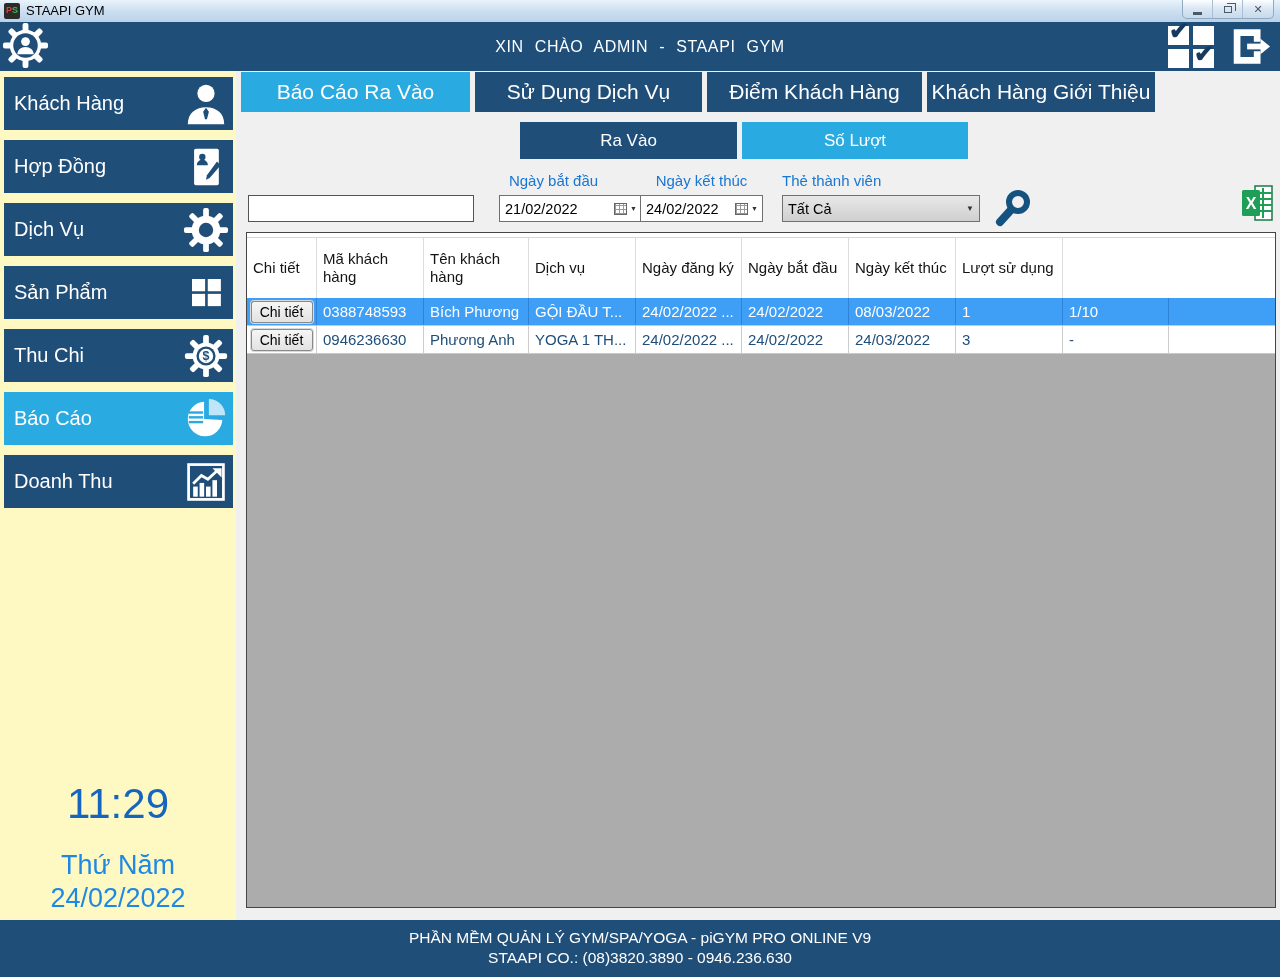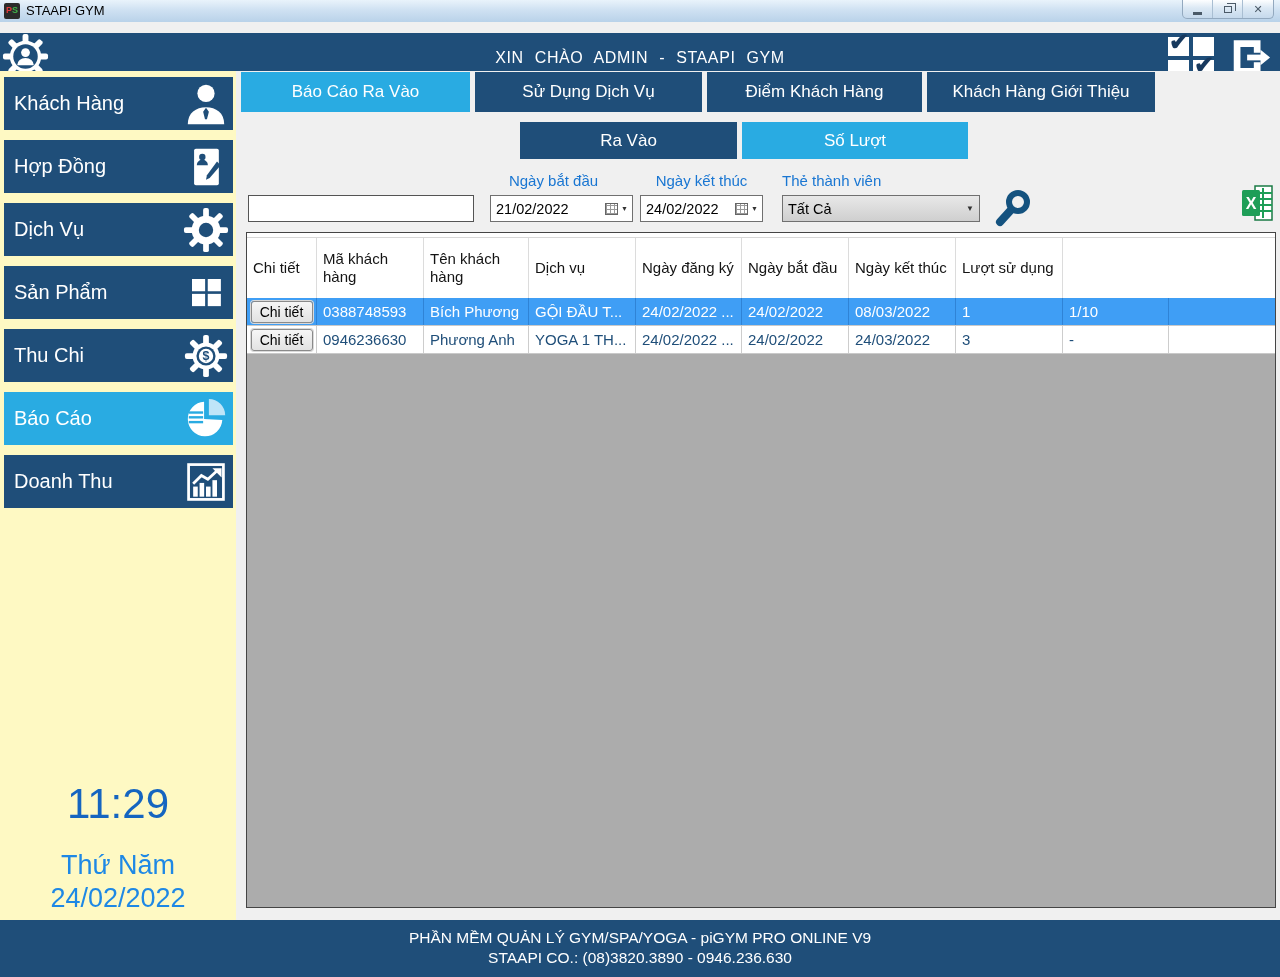--- a/index.html
+++ b/index.html
@@ -19,21 +19,21 @@
   .win-group{position:absolute;right:6px;top:0;height:19px;display:flex;
     border:1px solid #93a9bf;border-top:none;border-radius:0 0 5px 5px;overflow:hidden;
     background:linear-gradient(180deg,#fdfeff,#dbe8f4 45%,#c6d9ec);}
   .win-btn{width:30px;height:18px;display:flex;align-items:center;justify-content:center;
     border-right:1px solid #a9bed2;color:#4b5a68;font-size:11px;cursor:default;}
   .win-btn:last-child{border-right:none;}
   .glyph-min{width:9px;height:3px;background:#4b5a68;margin-top:8px;}
   .glyph-restore{width:8px;height:7px;border:1.5px solid #4b5a68;position:relative;}
   .glyph-restore:before{content:"";position:absolute;left:2px;top:-4px;width:8px;height:7px;border:1.5px solid #4b5a68;border-bottom:none;border-left:none;}
   
-  .appheader{position:absolute;left:0;top:33px;width:1280px;height:49px;background:#1F4E79;}
+  .appheader{position:absolute;left:0;top:22px;width:1280px;height:49px;background:#1F4E79;}
   .hdr-gear{position:absolute;left:2px;top:0px;width:47px;height:47px;}
   .greeting{position:absolute;left:0;top:0;width:100%;height:49px;line-height:49px;text-align:center;
     color:#fff;font-size:16px;letter-spacing:.6px;word-spacing:6px;}
   .check-grid{position:absolute;right:64px;top:3px;width:50px;height:43px;}
   .cg-sq{position:absolute;width:21px;height:19px;background:#fff;}
   .cg-sq.s1{left:2px;top:1px}.cg-sq.s2{left:27px;top:1px}
   .cg-sq.s3{left:2px;top:24px}.cg-sq.s4{left:27px;top:24px}
   .cg-check{position:absolute;color:#17395e;font-size:24px;font-weight:bold;line-height:20px;}
   .cg-check.k1{left:3px;top:-4px}.cg-check.k2{left:28px;top:19px}
   .exit-btn{position:absolute;right:8px;top:3px;width:44px;height:43px;}
@@ -43,41 +43,41 @@
     display:flex;align-items:center;cursor:pointer;}
   .side-item.active{background:#29ABE2;}
   .side-label{color:#fff;font-size:20px;padding-left:10px;flex:1;}
   .side-ic{width:48px;height:48px;margin-right:3px;flex:0 0 auto;display:flex;align-items:center;justify-content:center;}
   .clock{position:absolute;left:0;top:709px;width:236px;text-align:center;}
   .clock-time{font-size:42px;color:#1565C0;}
   .clock-day{font-size:27px;color:#1E88E5;margin-top:22px;}
   .clock-date{font-size:27px;color:#1E88E5;margin-top:2px;}
   
   .main{position:absolute;left:236px;top:71px;width:1044px;height:849px;background:#F0F0F0;}
-  .tab{position:absolute;top:1px;height:40px;background:#1F4E79;color:#fff;font-size:17px;
+  .tab{position:absolute;top:1px;height:40px;background:#1F4E79;color:#fff;font-size:21px;
     display:flex;align-items:center;justify-content:center;cursor:pointer;}
   .tab.active{background:#29ABE2;}
   .tab.t1{left:5px;width:229px;}
   .tab.t2{left:239px;width:227px;}
   .tab.t3{left:471px;width:215px;}
   .tab.t4{left:691px;width:228px;}
   .subtab{position:absolute;top:51px;height:37px;background:#1F4E79;color:#fff;font-size:17px;
     display:flex;align-items:center;justify-content:center;cursor:pointer;}
   .subtab.active{background:#29ABE2;}
   .subtab.s1{left:284px;width:217px;}
   .subtab.s2{left:506px;width:226px;}
   .flt-label{position:absolute;top:101px;height:20px;font-size:15px;color:#1976D2;}
   .fl1{left:254px;width:127px;text-align:center;}
   .fl2{left:404px;width:123px;text-align:center;}
   .fl3{left:546px;width:200px;text-align:left;}
   .search-input{position:absolute;left:12px;top:124px;width:226px;height:27px;border:1px solid #545454;
     background:#fff;font-size:14px;padding:0 4px;font-family:"Liberation Sans",sans-serif;}
   .datepicker{position:absolute;top:124px;height:27px;background:#fff;border:1px solid #707070;
     display:flex;align-items:center;font-size:14.5px;color:#000;padding-left:5px;cursor:pointer;}
-  .dp1{left:254px;width:143px;}
+  .dp1{left:263px;width:143px;}
   .dp2{left:404px;width:123px;}
   .dp-val{flex:1;}
   .cal-ic{width:13px;height:12px;border:1px solid #666;margin-right:2px;
     background-image:repeating-linear-gradient(90deg,#9a9a9a 0 1px,transparent 1px 4px),
                      repeating-linear-gradient(0deg,#9a9a9a 0 1px,transparent 1px 4px);}
   .dd-arrow{font-size:7px;color:#333;margin:0 4px 0 1px;}
   .combo{position:absolute;left:546px;top:124px;width:198px;height:27px;border:1px solid #707070;
     background:linear-gradient(180deg,#e8e8e8,#cfcfcf);display:flex;align-items:center;
     font-size:14.5px;color:#000;padding-left:5px;cursor:pointer;justify-content:center;}
   .combo-val{flex:1;}

